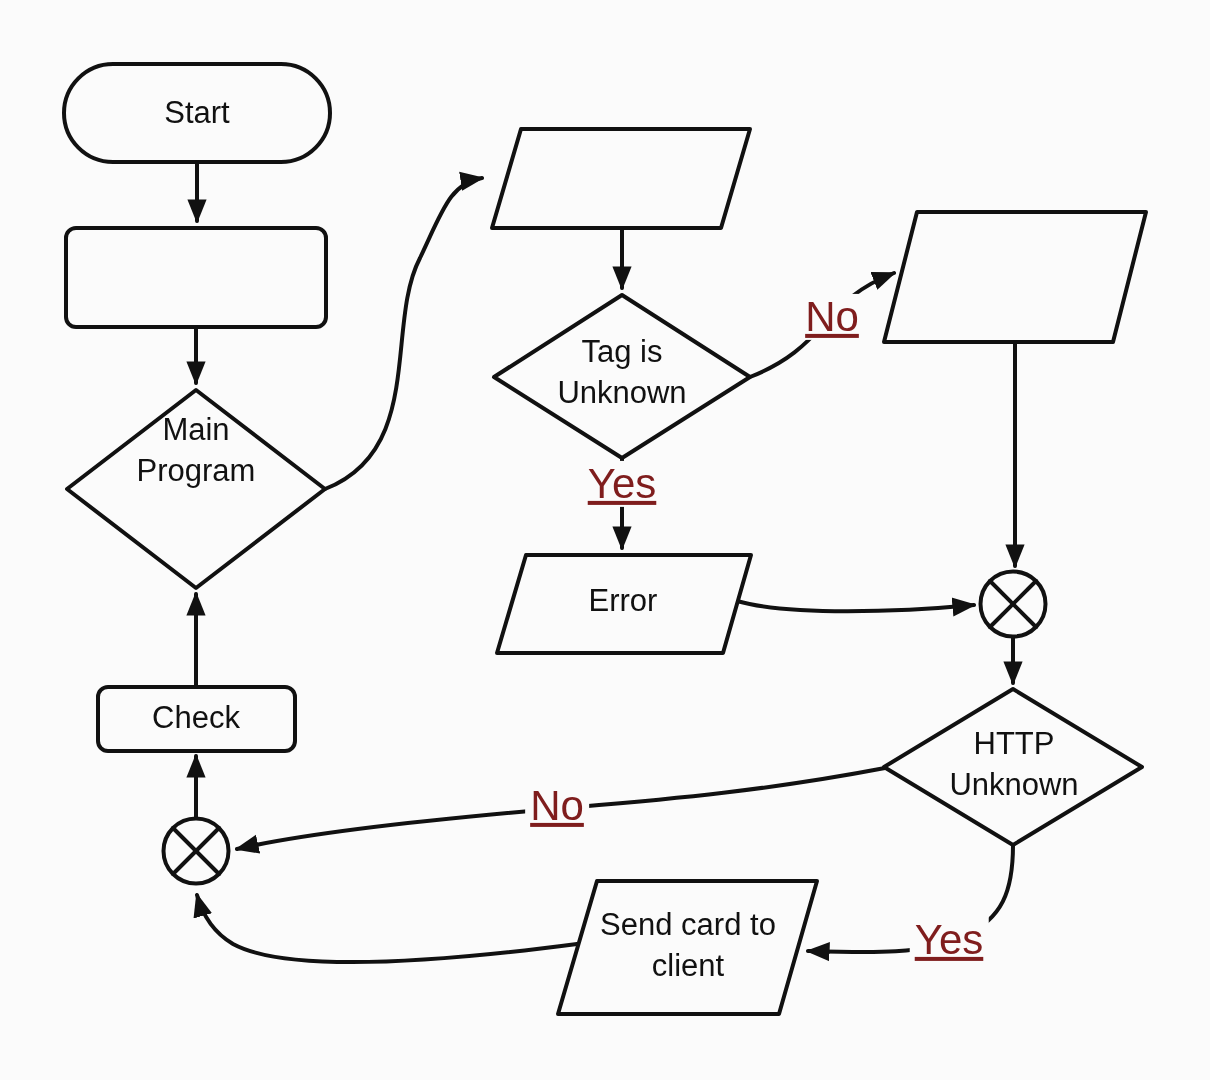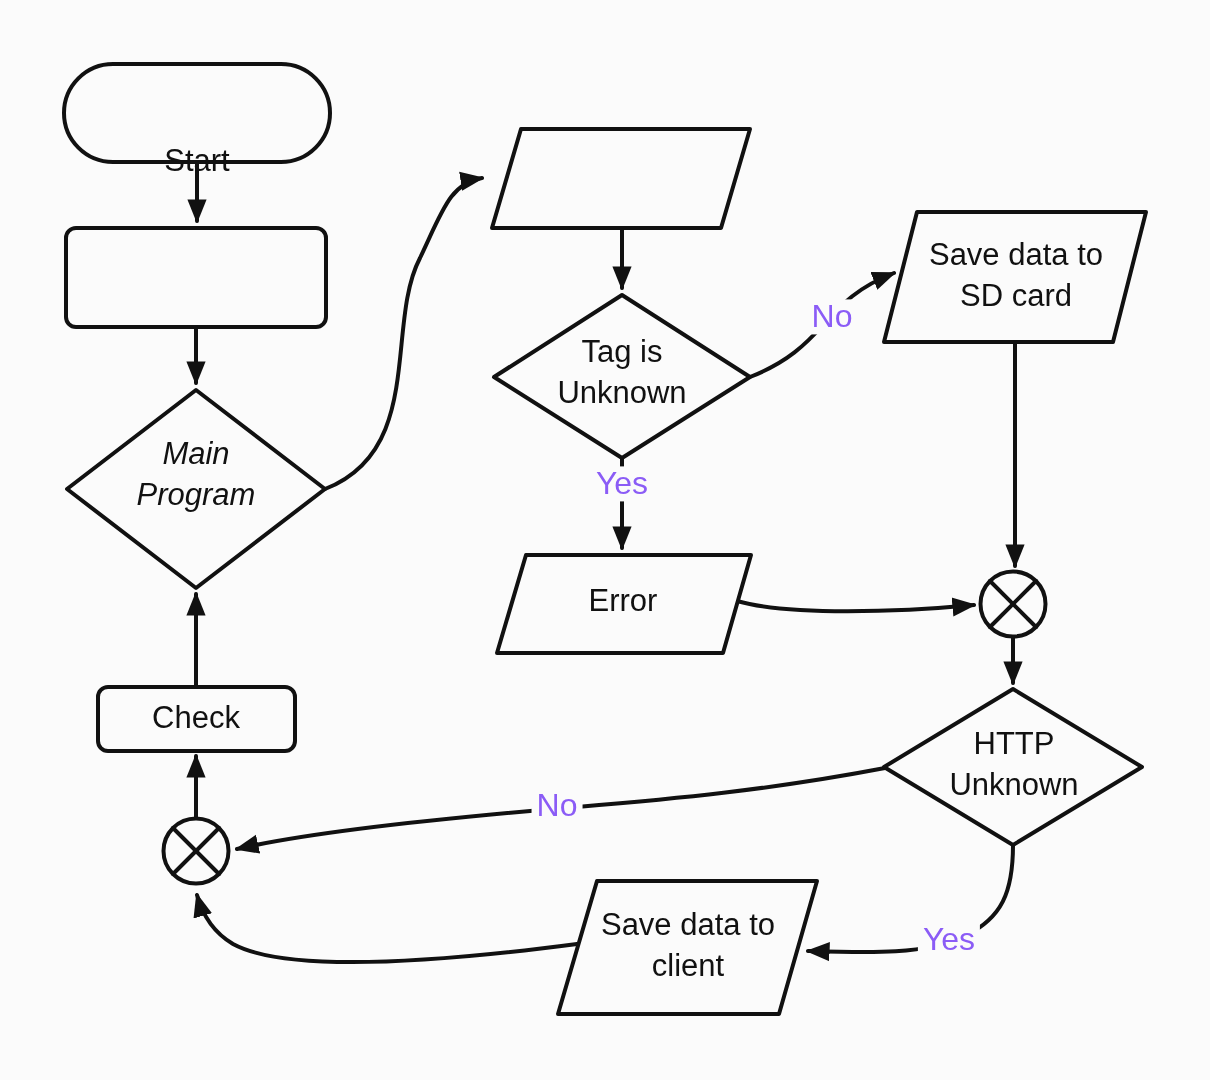--- a/index.html
+++ b/index.html
@@ -18,25 +18,26 @@
     transform: translate(-50%, -50%);
     text-align: center;
     font-size: 31px;
     line-height: 1.32;
     color: #111111;
     white-space: normal;
   }
   .edge-label {
     position: absolute;
     transform: translate(-50%, -50%);
-    font-size: 32px;
+    font-size: 42px;
     line-height: 1.1;
-    color: #8b5cf6;
+    color: #7f1d1d;
     background: #fbfbfb;
     padding: 0 5px;
+    text-decoration: underline;
   }
 </style>
 </head>
 <body>
 
 <div class="stage">
 
   <svg width="1210" height="1080" viewBox="0 0 1210 1080">
     <defs>
       <marker id="arrow" viewBox="0 0 10 10" refX="9" refY="5" markerWidth="6" markerHeight="6" orient="auto-start-reverse">
@@ -81,27 +82,26 @@
         <line x1="990" y1="627" x2="1036" y2="581"></line>
       </g>
       <g>
         <circle cx="196" cy="851" r="32.5"></circle>
         <line x1="173" y1="828" x2="219" y2="874"></line>
         <line x1="173" y1="874" x2="219" y2="828"></line>
       </g>
     </g>
   </svg>
 
-  <div class="node-label" style="left:197px; top:113px; width:200px;margin-top:48px;">Start</div>
-  <div class="node-label" style="left:196px; top:475px; width:150px;font-style:italic;">Main Program</div>
+  <div class="node-label" style="left:197px; top:113px; width:200px;">Start</div>
+  <div class="node-label" style="left:196px; top:451px; width:150px;">Main Program</div>
   <div class="node-label" style="left:622px; top:373px; width:160px;">Tag is Unknown</div>
-  <div class="node-label" style="left:1016px; top:276px; width:200px;">Save data to SD card</div>
   <div class="node-label" style="left:623px; top:601px; width:200px;text-align:center;">Error</div>
   <div class="node-label" style="left:1014px; top:765px; width:150px;">HTTP Unknown</div>
   <div class="node-label" style="left:196px; top:718px; width:160px;">Check</div>
-  <div class="node-label" style="left:688px; top:946px; width:200px;">Save data to client</div>
+  <div class="node-label" style="left:688px; top:946px; width:200px;">Send card to client</div>
 
   <div class="edge-label" style="left:832px; top:317px;">No</div>
   <div class="edge-label" style="left:622px; top:484px;">Yes</div>
   <div class="edge-label" style="left:949px; top:940px;">Yes</div>
   <div class="edge-label" style="left:557px; top:806px;">No</div>
 
 </div>
 
 </body></html>

